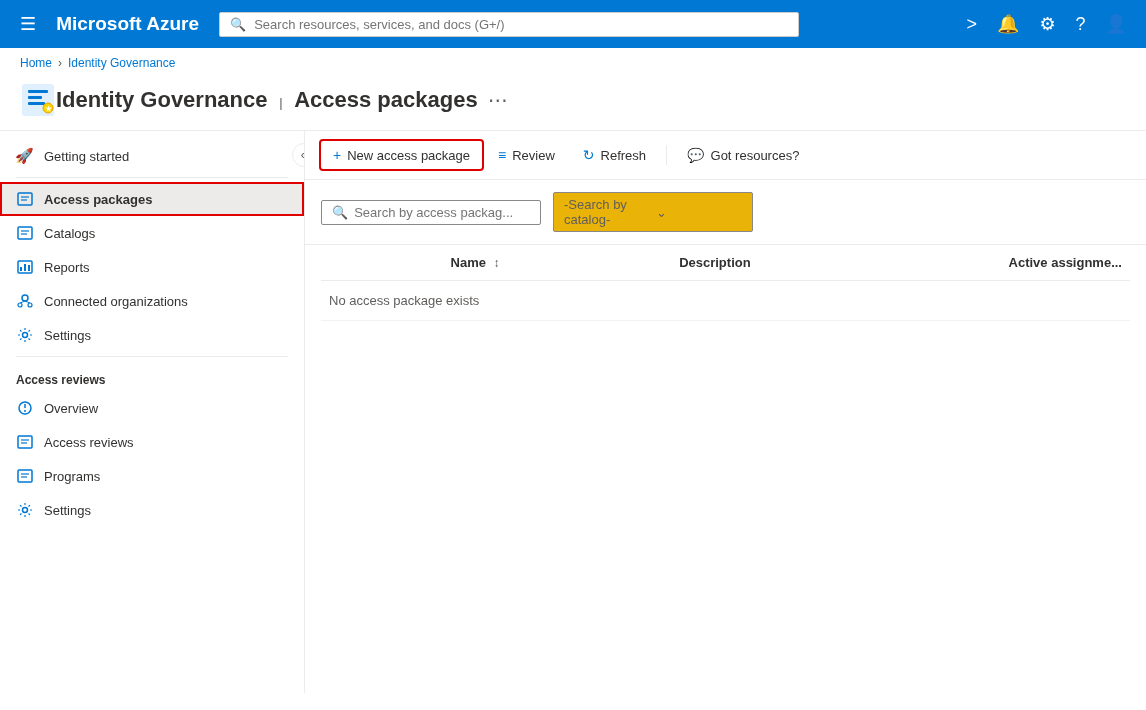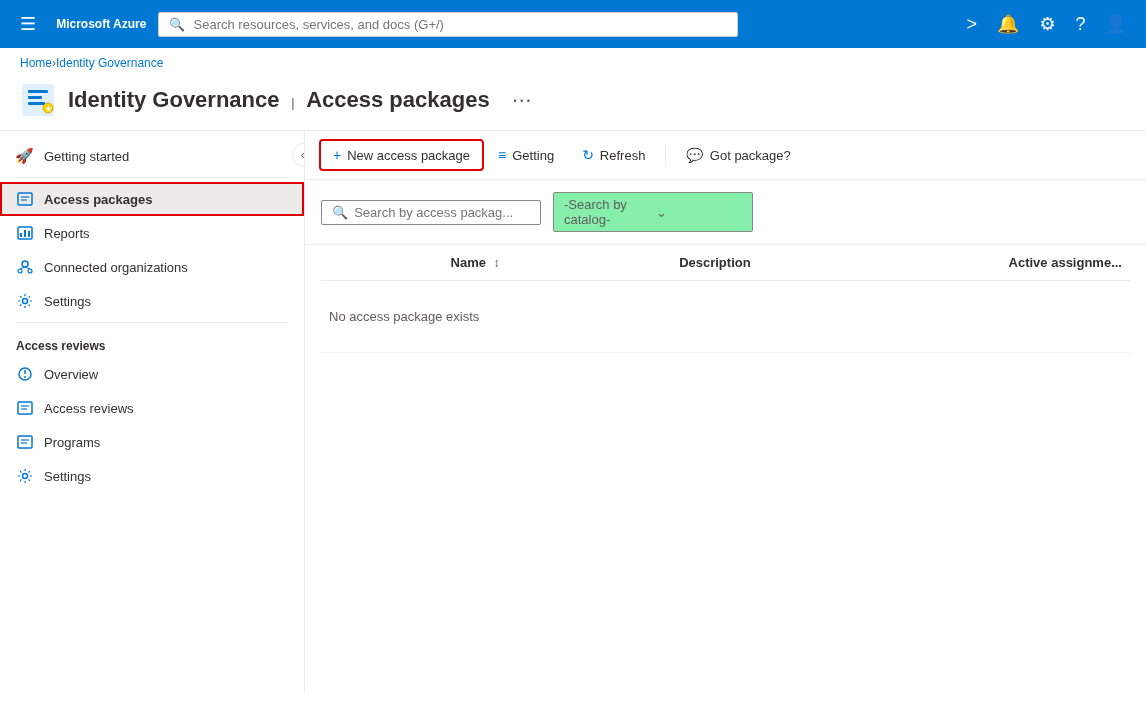--- a/index.html
+++ b/index.html
@@ -15,23 +15,24 @@
       gap: 12px;
     }
     .topbar-hamburger {
       color: #fff;
       font-size: 18px;
       cursor: pointer;
       padding: 4px 8px;
     }
     .topbar-brand {
       color: #fff;
-      font-size: 12px;
+      font-size: 19px;
       font-weight: 600;
       white-space: nowrap;
+      margin-right: 8px;
     }
     .topbar-search {
       flex: 1;
       max-width: 580px;
       background: #fff;
       border: 1px solid #ccc;
       border-radius: 2px;
       display: flex;
       align-items: center;
       padding: 4px 10px;
@@ -57,31 +58,31 @@
       padding: 4px 6px;
       border-radius: 2px;
     }
 
     
     .breadcrumb {
       display: flex;
       align-items: center;
       padding: 8px 20px;
       font-size: 12px;
+      gap: 6px;
       color: #0078d4;
     }
     .breadcrumb a { color: #0078d4; text-decoration: none; cursor: pointer; }
     .breadcrumb-sep { color: #605e5c; font-size: 12px; }
 
     
     .page-header {
       display: flex;
       align-items: center;
       padding: 4px 20px 12px 20px;
-      gap: 12px;
       border-bottom: 1px solid #edebe9;
     }
     .page-header-icon {
       width: 36px;
       height: 36px;
       display: flex;
       align-items: center;
       justify-content: center;
     }
     .page-title {
@@ -236,21 +237,21 @@
       display: flex;
       align-items: center;
       border: 1px solid #8a8886;
       border-radius: 2px;
       padding: 4px 10px;
       gap: 6px;
       width: 200px;
       cursor: pointer;
       font-size: 13px;
       color: #605e5c;
-      background: #86efac;
+      background: #eab308;
     }
     .catalog-dropdown span { flex: 1; }
 
     
     .table-container {
       flex: 1;
       overflow-y: auto;
       padding: 0 16px;
     }
     .data-table {
@@ -268,21 +269,21 @@
       color: #323130;
       white-space: nowrap;
     }
     .sort-icon { font-size: 12px; color: #605e5c; margin-left: 4px; }
     .data-table td {
       padding: 10px 8px;
       color: #323130;
       border-bottom: 1px solid #f3f2f1;
     }
     .empty-row td {
-      padding: 28px 8px;
+      padding: 12px 8px;
       color: #605e5c;
     }
   </style>
 </head>
 <body>
 
 <div class="topbar">
   <span class="topbar-hamburger">☰</span>
   <span class="topbar-brand">Microsoft Azure</span>
   <div class="topbar-search">
@@ -341,20 +342,30 @@
       <span class="sidebar-icon">
         <svg width="16" height="16" viewBox="0 0 16 16">
             <rect x="1" y="2" width="14" height="12" rx="1" fill="none" stroke="#0078d4" stroke-width="1.5"></rect>
             <line x1="4" y1="6" x2="12" y2="6" stroke="#0078d4" stroke-width="1.2"></line>
             <line x1="4" y1="9" x2="10" y2="9" stroke="#0078d4" stroke-width="1.2"></line>
           </svg>
       </span>
       <span>Access packages</span>
     </div>
 
+    <div class="sidebar-item">
+      <span class="sidebar-icon">
+        <svg width="16" height="16" viewBox="0 0 16 16">
+            <rect x="1" y="2" width="14" height="12" rx="1" fill="none" stroke="#0078d4" stroke-width="1.5"></rect>
+            <line x1="4" y1="6" x2="12" y2="6" stroke="#0078d4" stroke-width="1.2"></line>
+            <line x1="4" y1="9" x2="10" y2="9" stroke="#0078d4" stroke-width="1.2"></line>
+          </svg>
+      </span>
+      <span>Catalogs</span>
+    </div>
 
     <div class="sidebar-item">
       <span class="sidebar-icon">
         <svg width="16" height="16" viewBox="0 0 16 16">
             <rect x="1" y="2" width="14" height="12" rx="1" fill="none" stroke="#0078d4" stroke-width="1.5"></rect>
             <rect x="3" y="8" width="2" height="4" fill="#0078d4"></rect>
             <rect x="7" y="5" width="2" height="7" fill="#0078d4"></rect>
             <rect x="11" y="6" width="2" height="6" fill="#0078d4"></rect>
           </svg>
       </span>
@@ -435,30 +446,30 @@
 
   <div class="content">
 
     <div class="toolbar">
       <button class="toolbar-btn new-btn">
         <span class="toolbar-btn-icon">+</span>
         <span>New access package</span>
       </button>
       <button class="toolbar-btn">
         <span class="toolbar-btn-icon">≡</span>
-        <span>Getting</span>
+        <span>Review</span>
       </button>
       <button class="toolbar-btn">
         <span class="toolbar-btn-icon">↻</span>
         <span>Refresh</span>
       </button>
       <div class="toolbar-sep"></div>
       <button class="toolbar-btn">
         <span class="toolbar-btn-icon">💬</span>
-        <span>Got package?</span>
+        <span>Got resources?</span>
       </button>
     </div>
 
     <div class="filter-bar">
       <div class="search-box">
         <span class="search-icon">🔍</span>
         <input type="text" placeholder="Search by access packag..." style="">
       </div>
       <div class="catalog-dropdown">
         <span>-Search by catalog-</span>

